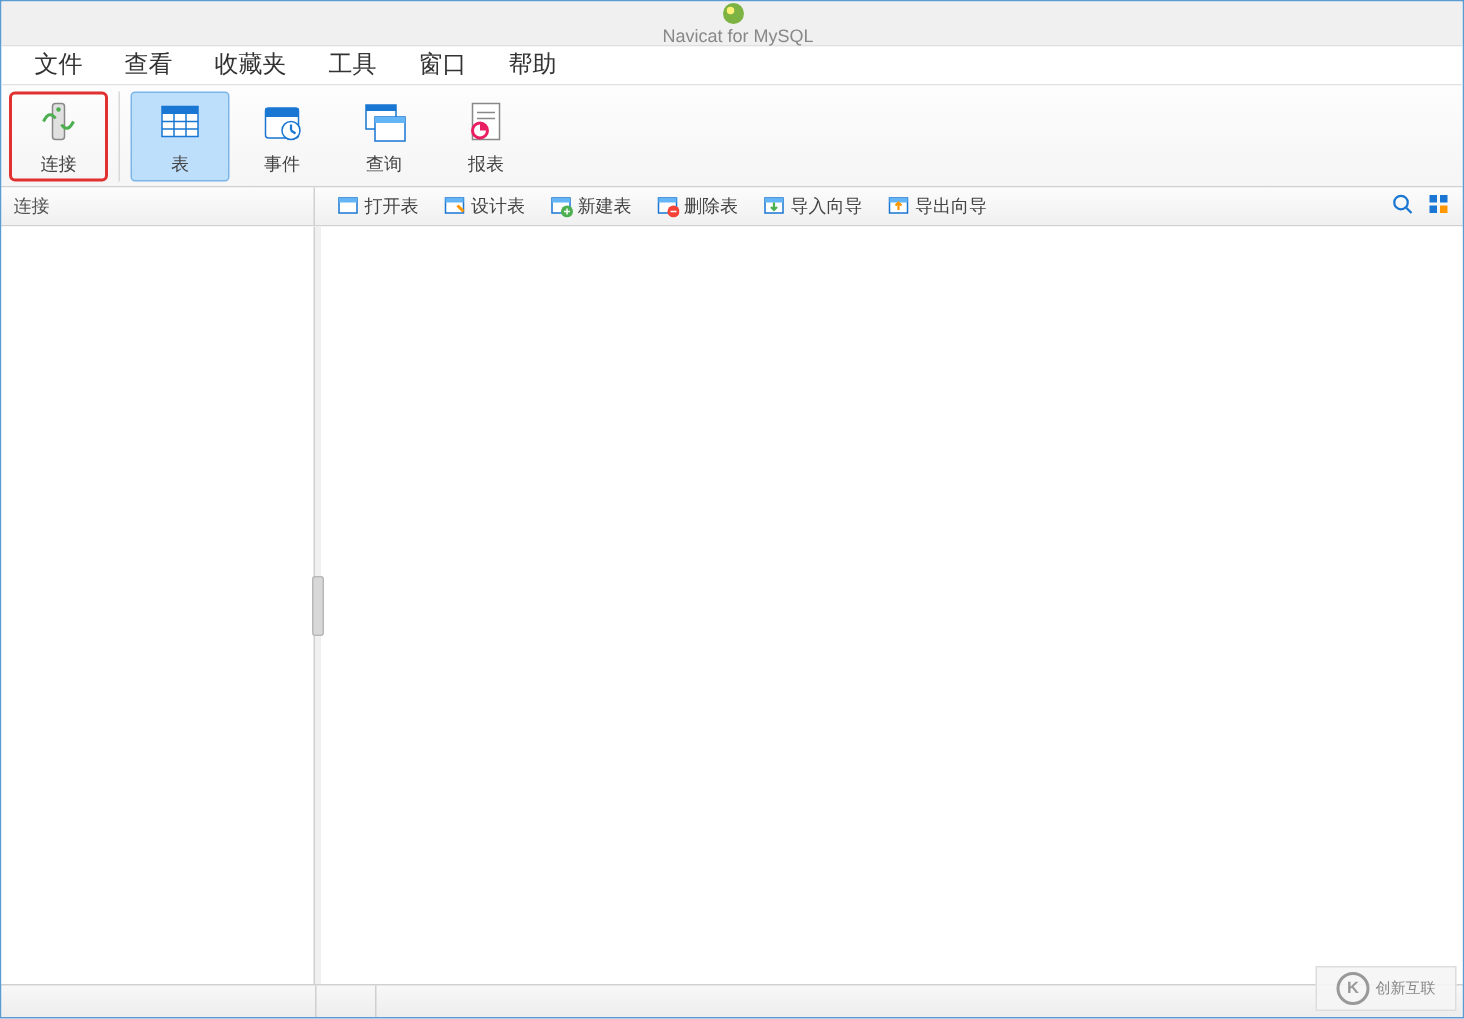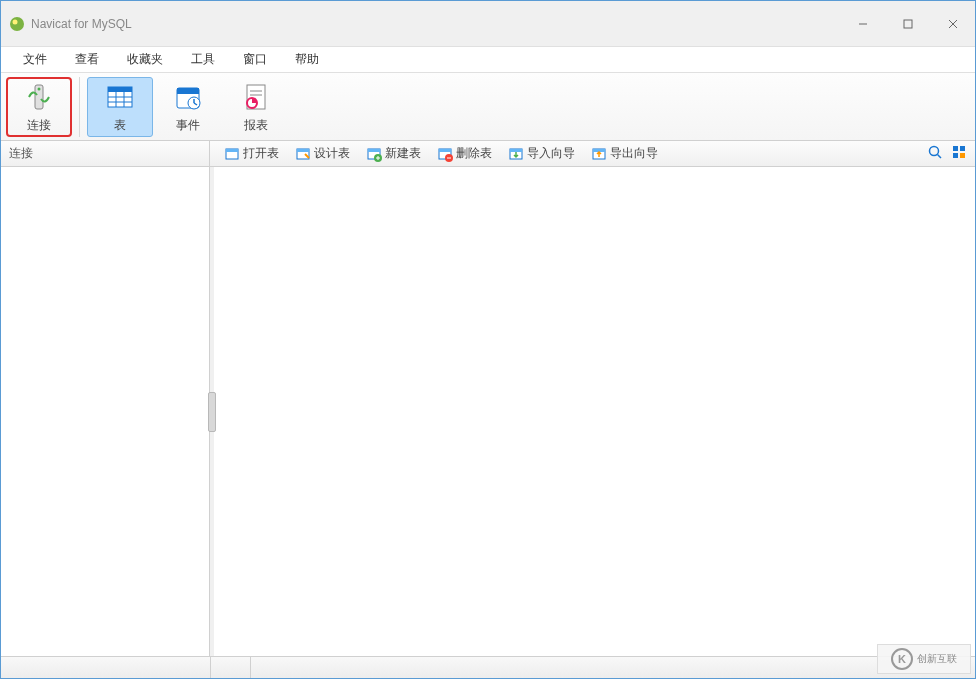--- a/index.html
+++ b/index.html
@@ -1,45 +1,45 @@
 <!DOCTYPE html>
 <html><head>
   <meta charset="utf-8">
   <style>
     * { margin: 0; padding: 0; box-sizing: border-box; }
     body { font-family: "Microsoft YaHei", "Segoe UI", Arial, sans-serif; font-size: 12px; overflow: hidden; background: #fff; }
     
     .window { width: 976px; height: 679px; position: relative; border: 1px solid #5a9bd4; background: #fff; display: flex; flex-direction: column; }
     
     
-    .titlebar { height: 46px; background: #f0f0f0; display: flex; align-items: center; padding-left: 8px; border-bottom: 1px solid #e0e0e0; }
+    .titlebar { height: 30px; background: #f0f0f0; display: flex; align-items: center; padding-left: 8px; border-bottom: 1px solid #e0e0e0; flex-direction: column; }
     .titlebar-icon { width: 16px; height: 16px; margin-right: 6px; }
     .titlebar-title { color: #888; font-size: 12px; }
     .titlebar-controls { margin-left: auto; display: flex; }
     .titlebar-btn { width: 45px; height: 30px; display: flex; align-items: center; justify-content: center; color: #666; cursor: pointer; }
     
     
     .menubar { height: 26px; background: #fff; display: flex; align-items: center; padding-left: 8px; border-bottom: 1px solid #e0e0e0; }
-    .menu-item { padding: 4px 14px; color: #333; cursor: pointer; font-size: 12px; }
+    .menu-item { padding: 4px 14px; color: #333; cursor: pointer; font-size: 16px; }
     
     
     .main-toolbar { height: 68px; background: linear-gradient(#fdfdfd, #f5f5f5); display: flex; align-items: center; border-bottom: 1px solid #d0d0d0; padding-left: 4px; }
     .main-toolbar .section { display: flex; height: 100%; }
     .main-toolbar .divider { width: 1px; height: 60px; background: #d8d8d8; margin: 4px 6px; }
     .tool-btn { width: 66px; height: 60px; display: flex; flex-direction: column; align-items: center; justify-content: center; cursor: pointer; border-radius: 3px; margin: 4px 1px; }
     .tool-btn.highlighted { border: 2px solid #e03030; border-radius: 4px; }
     .tool-btn.active { background: #bddffc; border: 1px solid #7ab6e8; }
     .tool-icon { width: 32px; height: 32px; margin-bottom: 4px; display: flex; align-items: center; justify-content: center; }
     .tool-label { font-size: 12px; color: #444; }
     
     
     .sub-toolbar { height: 26px; background: linear-gradient(#fcfcfc, #f0f0f0); display: flex; align-items: center; border-bottom: 1px solid #d0d0d0; }
     .sub-left { width: 209px; padding-left: 8px; color: #555; font-size: 12px; border-right: 1px solid #d0d0d0; height: 100%; display: flex; align-items: center; }
     .sub-right { flex: 1; display: flex; align-items: center; padding-left: 8px; height: 100%; }
-    .sub-btn { display: flex; align-items: center; padding: 2px 6px; margin-right: 4px; cursor: pointer; color: #444; font-size: 12px; border-radius: 2px; }
+    .sub-btn { display: flex; align-items: flex-start; padding: 2px 6px; margin-right: 4px; cursor: pointer; color: #444; font-size: 12px; border-radius: 2px; }
     .sub-btn-icon { width: 16px; height: 16px; margin-right: 3px; }
     .sub-right-icons { margin-left: auto; margin-right: 8px; display: flex; gap: 8px; }
     
     
     .content { flex: 1; display: flex; background: #fff; overflow: hidden; }
     .left-panel { width: 209px; border-right: 1px solid #d0d0d0; background: #fff; position: relative; }
     .splitter { width: 4px; cursor: col-resize; background: #f0f0f0; position: relative; }
     .splitter-handle { position: absolute; left: -2px; top: 50%; transform: translateY(-50%); width: 8px; height: 40px; background: #d8d8d8; border: 1px solid #b8b8b8; border-radius: 2px; }
     .right-panel { flex: 1; background: #fff; }
     
@@ -135,20 +135,31 @@
               <circle cx="22" cy="22" r="6" fill="#fff" stroke="#1976d2"></circle>
               <line x1="22" y1="22" x2="22" y2="18" stroke="#1976d2" stroke-width="1.5"></line>
               <line x1="22" y1="22" x2="25" y2="24" stroke="#1976d2" stroke-width="1.5"></line>
             </svg>
           </span>
         <span class="tool-label">事件</span>
       </div>
       <div class="tool-btn">
         <span class="tool-icon">
             <svg viewBox="0 0 32 32" width="32" height="32">
+              <rect x="4" y="5" width="20" height="16" fill="#fff" stroke="#1976d2"></rect>
+              <rect x="4" y="5" width="20" height="4" fill="#1976d2"></rect>
+              <rect x="10" y="13" width="20" height="16" fill="#fff" stroke="#1976d2"></rect>
+              <rect x="10" y="13" width="20" height="4" fill="#64b5f6"></rect>
+            </svg>
+          </span>
+        <span class="tool-label">查询</span>
+      </div>
+      <div class="tool-btn">
+        <span class="tool-icon">
+            <svg viewBox="0 0 32 32" width="32" height="32">
               <rect x="7" y="4" width="18" height="24" fill="#fff" stroke="#888"></rect>
               <line x1="10" y1="10" x2="22" y2="10" stroke="#888"></line>
               <line x1="10" y1="14" x2="22" y2="14" stroke="#888"></line>
               <circle cx="12" cy="22" r="5" fill="none" stroke="#e91e63" stroke-width="2"></circle>
               <path d="M12 17 A5 5 0 0 1 17 22 L12 22 Z" fill="#e91e63"></path>
             </svg>
           </span>
         <span class="tool-label">报表</span>
       </div>
     </div>

